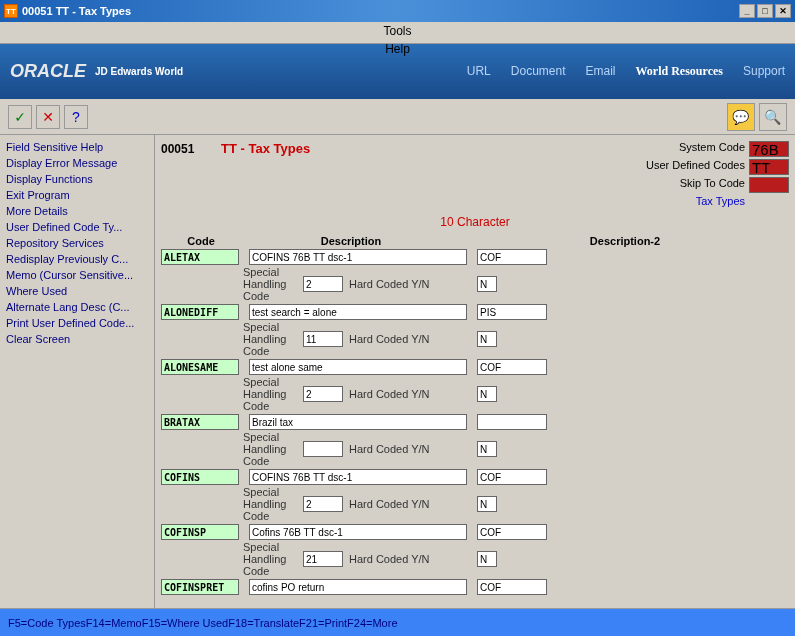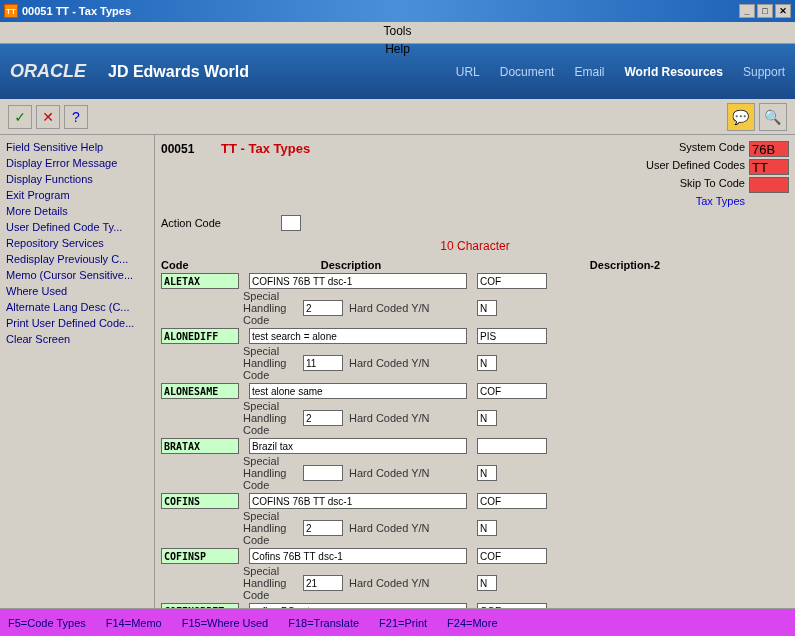--- a/index.html
+++ b/index.html
@@ -41,24 +41,24 @@
     .nav-bar {
       background: linear-gradient(to bottom, #2a6db5, #1a4a8a);
       height: 55px;
       display: flex;
       align-items: center;
       justify-content: space-between;
       padding: 0 10px;
     }
     .nav-logo { display: flex; align-items: center; gap: 4px; }
     .oracle-text { color: #e8e8e8; font-size: 18px; font-weight: bold; font-style: italic; }
-    .jde-text { color: white; font-size: 16px; font-weight: bold; margin-left: 18px; }
+    .jde-text { color: white; font-size: 10px; font-weight: bold; margin-left: 5px; }
     .nav-links { display: flex; gap: 20px; color: #cce0ff; font-size: 12px; }
     .nav-link { cursor: pointer; color: #b8d4f8; text-decoration: none; }
-    .nav-link.active { color: white; font-weight: bold; }
+    .nav-link.active { color: white; font-weight: bold; font-family: Liberation Serif, serif; }
     
     
     .toolbar {
       background: #d4d0c8;
       height: 36px;
       display: flex;
       align-items: center;
       padding: 0 8px;
       border-bottom: 1px solid #999;
       gap: 4px;
@@ -116,33 +116,33 @@
       margin-bottom: 8px;
     }
     .form-id { font-size: 12px; font-weight: bold; }
     .form-title { color: #cc0000; font-size: 13px; font-weight: bold; }
     
     
     .system-info { display: flex; flex-direction: column; gap: 2px; font-size: 11px; }
     .system-row { display: flex; align-items: flex-start; gap: 4px; }
     .system-label { width: 110px; text-align: right; }
     .system-input {
-      width: 40px; height: 16px; border: 1px solid #666; background: #ef4444;
-      font-size: 13px; padding: 0 2px;
+      width: 40px; height: 16px; border: 1px solid #666; background: #b91c1c;
+      font-size: 15px; padding: 0 2px;
     }
     
     
     .action-row { display: flex; align-items: center; margin-bottom: 8px; font-size: 11px; }
     .action-label { width: 120px; }
     .action-input { width: 20px; height: 16px; border: 1px solid #666; background: white; font-size: 11px; }
     
     
     .char-info { color: #cc0000; font-size: 12px; font-weight: normal; margin-bottom: 6px; text-align: center; }
     .table-header { display: flex; background: #d4d0c8; font-weight: bold; font-size: 11px; margin-bottom: 2px; }
-    .col-code { width: 80px; text-align: left; }
+    .col-code { width: 80px; text-align: center; }
     .col-desc { width: 220px; text-align: center; }
     .col-desc2 { flex: 1; text-align: center; }
     
     .data-row { margin-bottom: 1px; }
     .data-row-main { display: flex; align-items: center; gap: 10px; margin-bottom: 1px; }
     .data-row-extra { display: flex; align-items: center; gap: 2px; margin-bottom: 2px; font-size: 11px; color: #333; }
     
     .code-field {
       width: 78px; height: 16px; background: #c8ffc8; border: 1px solid #666;
       font-size: 10px; padding: 0 2px; font-family: monospace; font-weight: bold;
@@ -162,27 +162,26 @@
     }
     .hcy-label { width: 130px; padding-left: 4px; font-size: 11px; }
     .hcy-field {
       width: 20px; height: 16px; background: white; border: 1px solid #666;
       font-size: 10px; padding: 0 2px;
     }
     
     
     .status-bar {
       height: 28px;
-      background: #d946ef;
+      background: #3b82f6;
       border-top: 1px solid #999;
       display: flex;
       align-items: center;
       padding: 0 8px;
       font-size: 11px;
-      gap: 20px;
     }
     .status-item { color: #000080; cursor: pointer; }
     
     .title-icon { width: 14px; height: 14px; background: #ff8800; border: 1px solid #cc5500; display: inline-flex; align-items: center; justify-content: center; font-size: 8px; color: white; font-weight: bold; }
   </style>
 </head>
 <body>
 
 <div class="title-bar">
   <div class="title-bar-left">
@@ -263,24 +262,20 @@
         <div class="system-row">
           <span class="system-label">Skip To Code</span>
           <input class="system-input" type="text" value="" style="">
         </div>
         <div class="system-row">
           <span class="system-label" style="color:#0000cc;">Tax Types</span>
         </div>
       </div>
     </div>
 
-    <div class="action-row">
-      <span class="action-label">Action Code</span>
-      <input class="action-input" type="text" value="" style="">
-    </div>
 
     <div class="char-info">10 Character</div>
 
     <div class="table-header">
       <span class="col-code">Code</span>
       <span class="col-desc">Description</span>
       <span class="col-desc2">Description-2</span>
     </div>
 
     <div id="table-rows">

